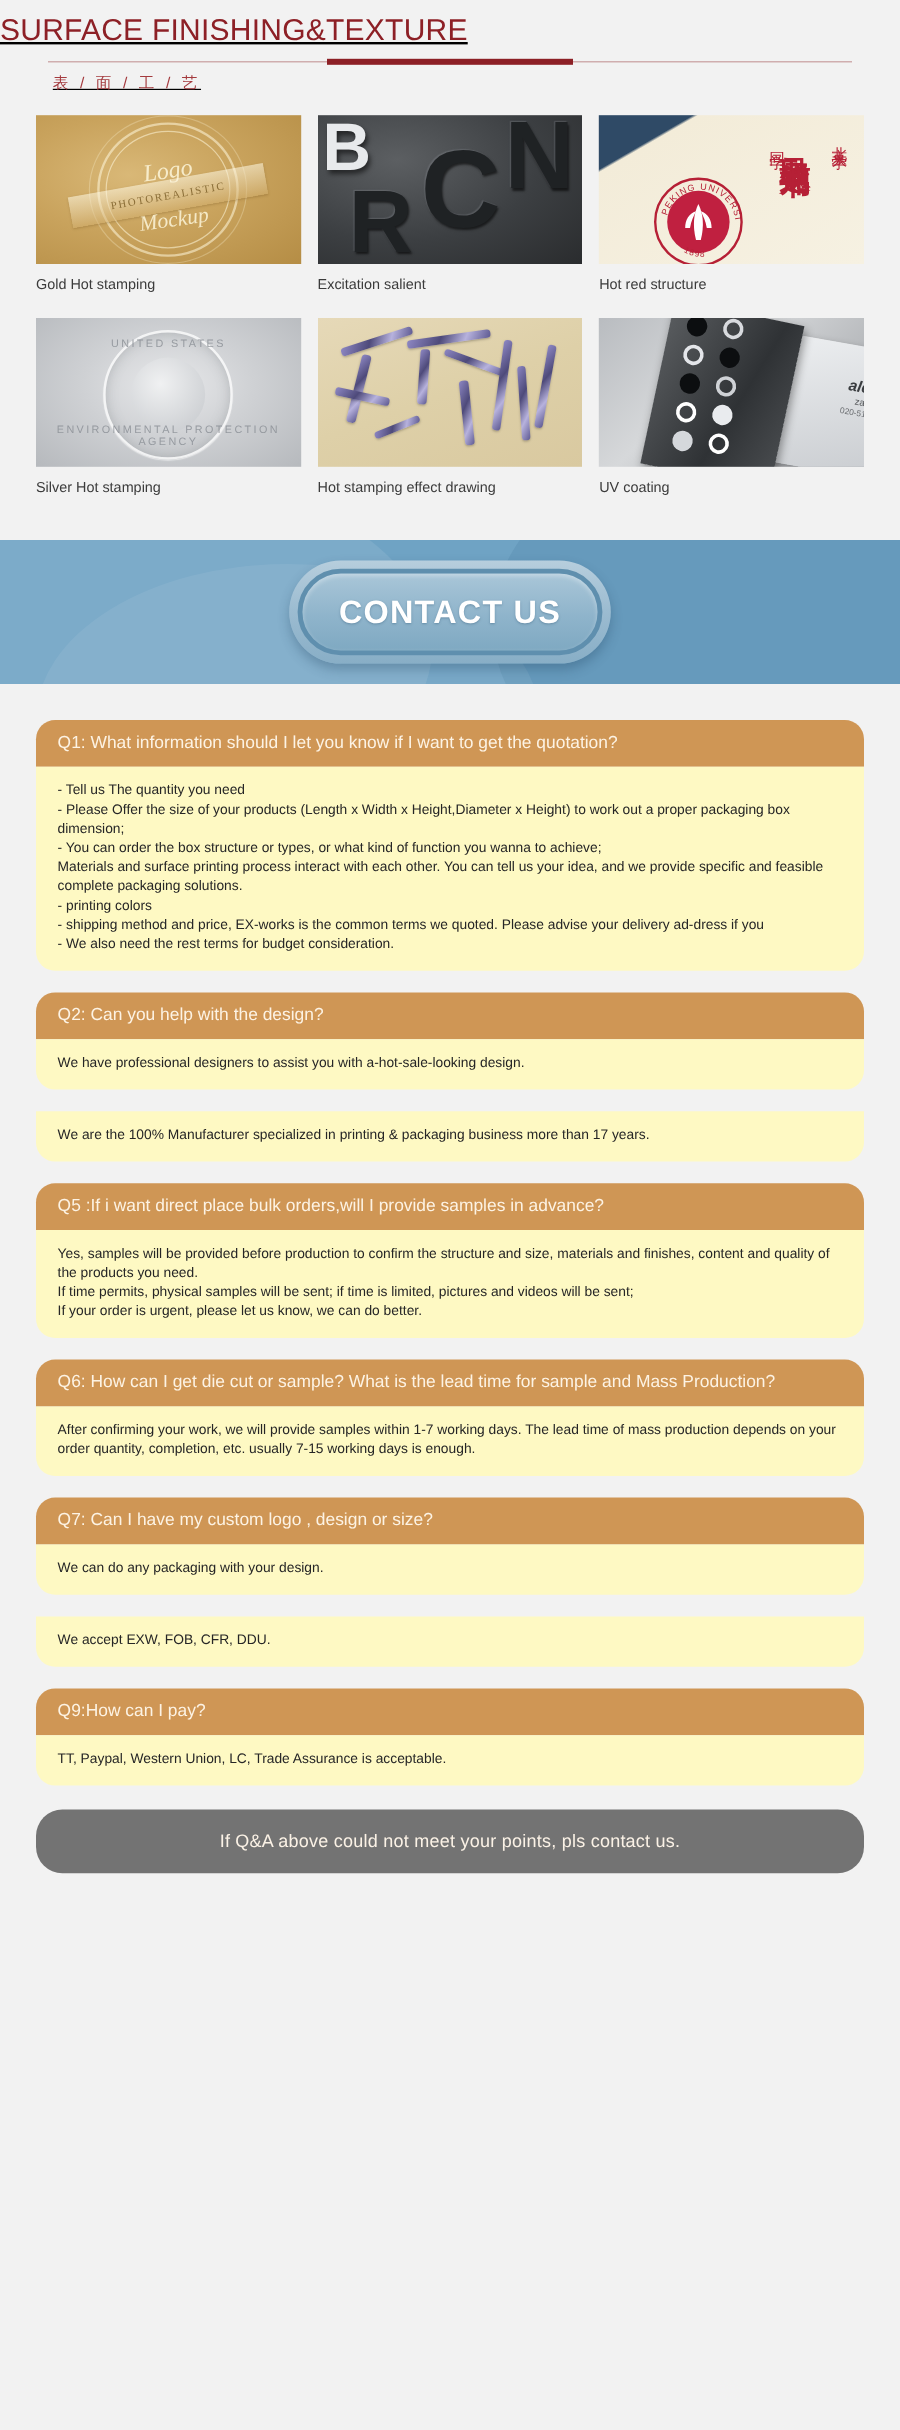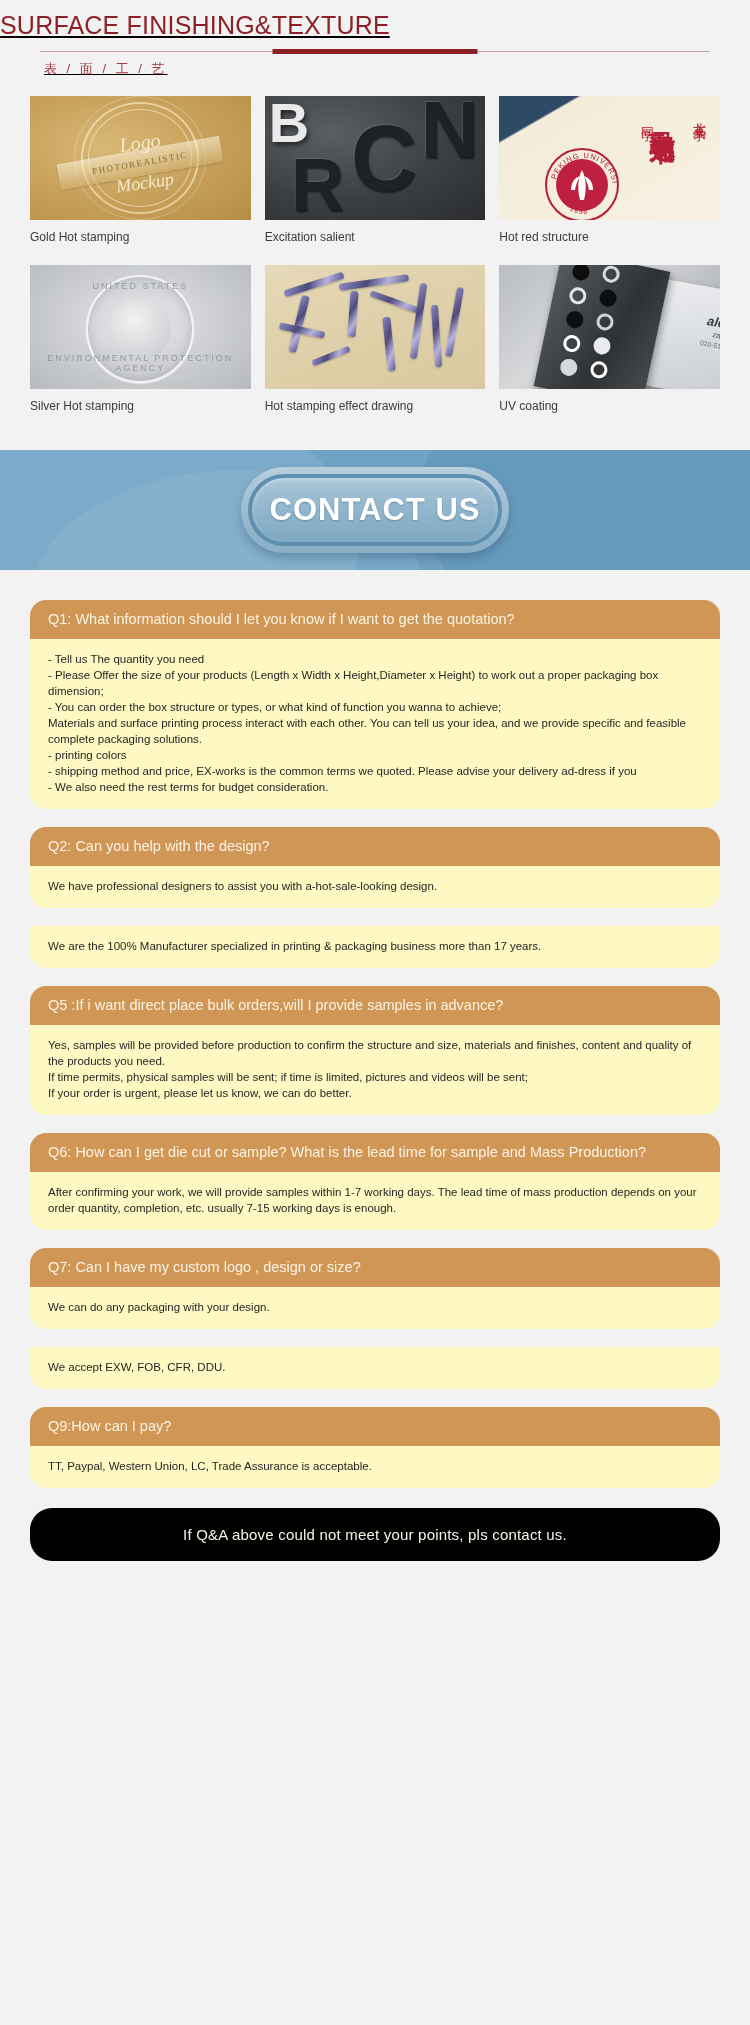--- a/index.html
+++ b/index.html
@@ -248,21 +248,21 @@
   .contact-btn-inner {
     width: 100%; height: 100%;
     border-radius: 38px;
     border: 4px solid #5f8fae;
     background: linear-gradient(180deg, #a9c6d8 0%, #8fb4cb 55%, #7fa9c2 100%);
     display:flex; align-items:center; justify-content:center;
     box-shadow: inset 0 2px 4px rgba(255,255,255,.35);
   }
   .contact-label {
     color: #ffffff;
-    font-size: 31px;
+    font-size: 27px;
     font-weight: 700;
     letter-spacing: 1px;
     text-shadow: 0 1px 2px rgba(30,70,100,.35);
   }
 
   
   .faq {
     width: 690px;
     margin: 0 auto;
     padding-top: 30px;
@@ -281,21 +281,21 @@
   .faq-a {
     background: #fef9c3;
     color: #262626;
     font-size: 11.5px;
     line-height: 16px;
     padding: 12px 18px 14px 18px;
     border-radius: 0 0 16px 16px;
     white-space: pre-line;
   }
   .faq-footer {
-    background: #000000;
+    background: #737373;
     color: #fbf2e6;
     font-size: 15px;
     text-align: center;
     padding: 18px 10px;
     border-radius: 22px;
     margin-top: 20px;
     letter-spacing: .2px;
   }
 </style>
 </head>

